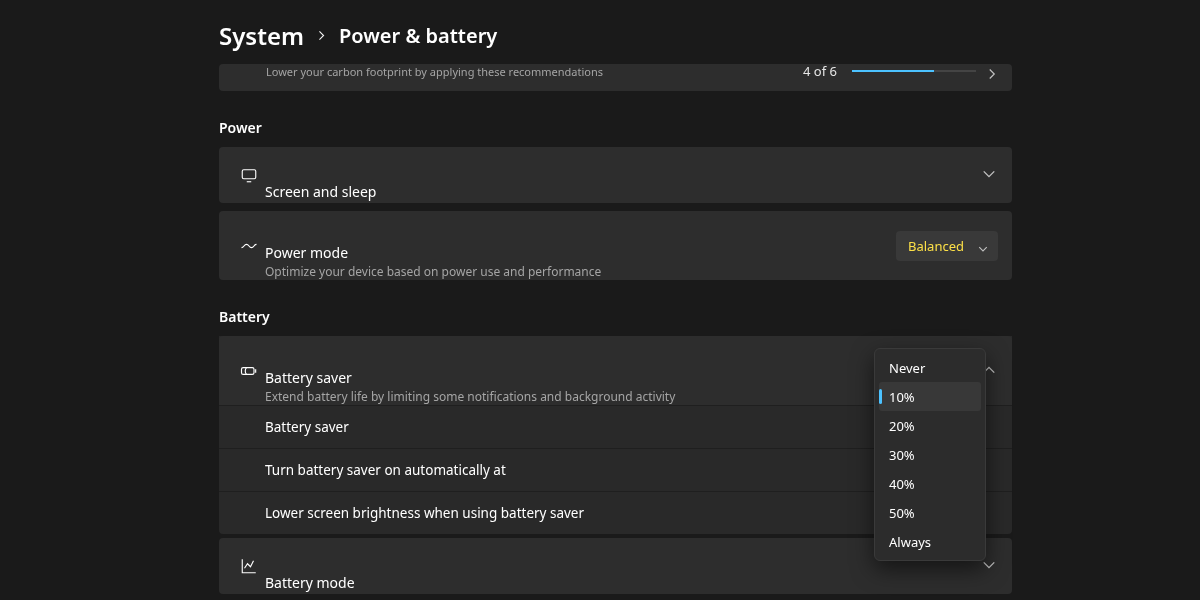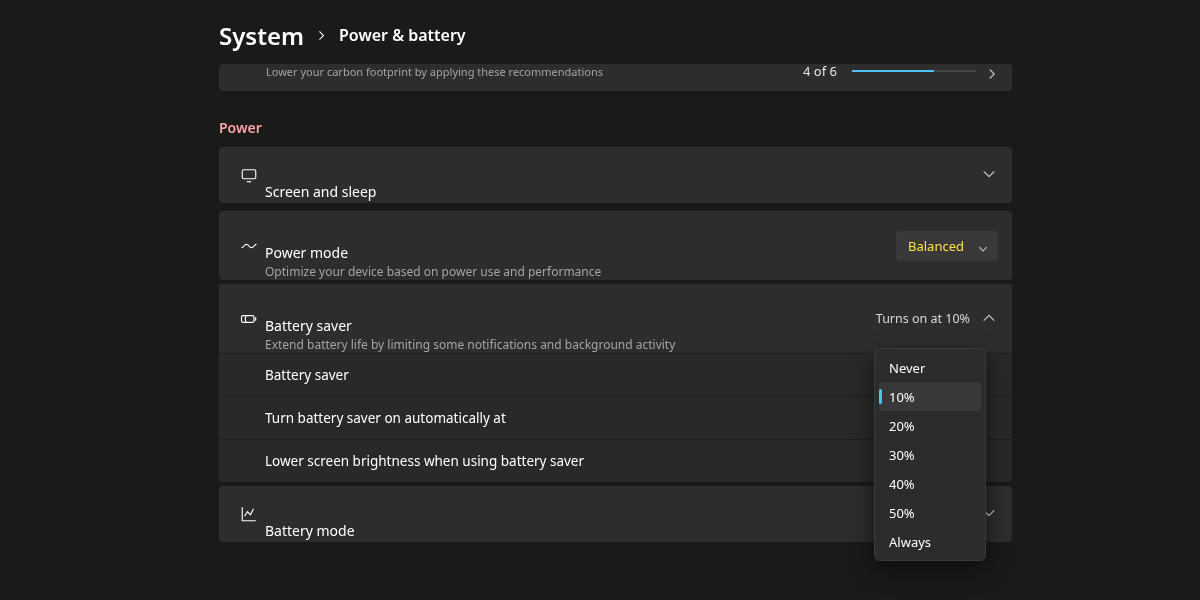--- a/index.html
+++ b/index.html
@@ -15,35 +15,35 @@
     left: 219px; top: 0; width: 793px;
   }
   .breadcrumb {
     display: flex; align-items: center; gap: 12px;
     padding-top: 16px; padding-bottom: 10px;
     height: 38px;
     text-align: center;
   }
   .breadcrumb .sys { font-size: 24px; font-weight: 600; color:#fff;}
   .breadcrumb .chev { font-size: 16px; color:#fff; opacity:0.95; }
-  .breadcrumb .page { font-size: 16px; font-weight: 600; }
+  .breadcrumb .page { font-size: 20px; font-weight: 600; }
   .card {
     background: #2d2d2d;
     border-radius: 4px;
     margin-bottom: 4px;
     position: relative;
   }
   .card.half-cut { height:27px; overflow:hidden; display:flex; align-items:flex-start; padding-left:47px; padding-top:0;}
   .card.half-cut .desc { font-size:11px; color:#a5a5a5; line-height:27px; margin-top:-6px;}
   .half-status { position:absolute; right:175px; top:-2px; font-size:13px; color:#e6e6e6;}
   .half-progress {position:absolute; right:36px; top:6px; width:124px; height:2px; background:#444;}
   .half-progress > div {height:2px; background:#4cc2ff; width:66%;}
   .half-chev {position:absolute; right:14px; top:-1px; }
   .section-title {
-    font-size: 14px; font-weight: 600; color:#fca5a5;
+    font-size: 14px; font-weight: 600; color:#ffffff;
     margin-top: 27px; margin-bottom: 10px;
   }
   .row {
     display: flex; align-items: center;
     padding: 0 14px;
     min-height: 56px;
     position: relative;
     background: #2d2d2d;
   }
   .row.card { border-radius:4px; }
@@ -156,20 +156,21 @@
     <div class="select">
       <span>Balanced</span>
       <span class="mini-chev">
         <svg width="10" height="10" viewBox="0 0 16 16" fill="none" stroke="#c0c0c0" stroke-width="1.8">
             <path d="M2 5 L8 11 L14 5"></path>
           </svg>
       </span>
     </div>
   </div>
 
+  <div class="section-title">Battery</div>
 
   <div class="subgroup">
     <div class="row header group-top" style="border-radius:4px 4px 0 0;">
       <span class="icon-slot">
         <svg width="20" height="20" viewBox="0 0 24 24" fill="none" stroke="currentColor" stroke-width="1.4">
           <rect x="3" y="8" width="15" height="8" rx="2"></rect>
             <path d="M20 10v4"></path>
             <path d="M9 8c-2 2-2 6 0 8"></path>
         </svg>
       </span>

